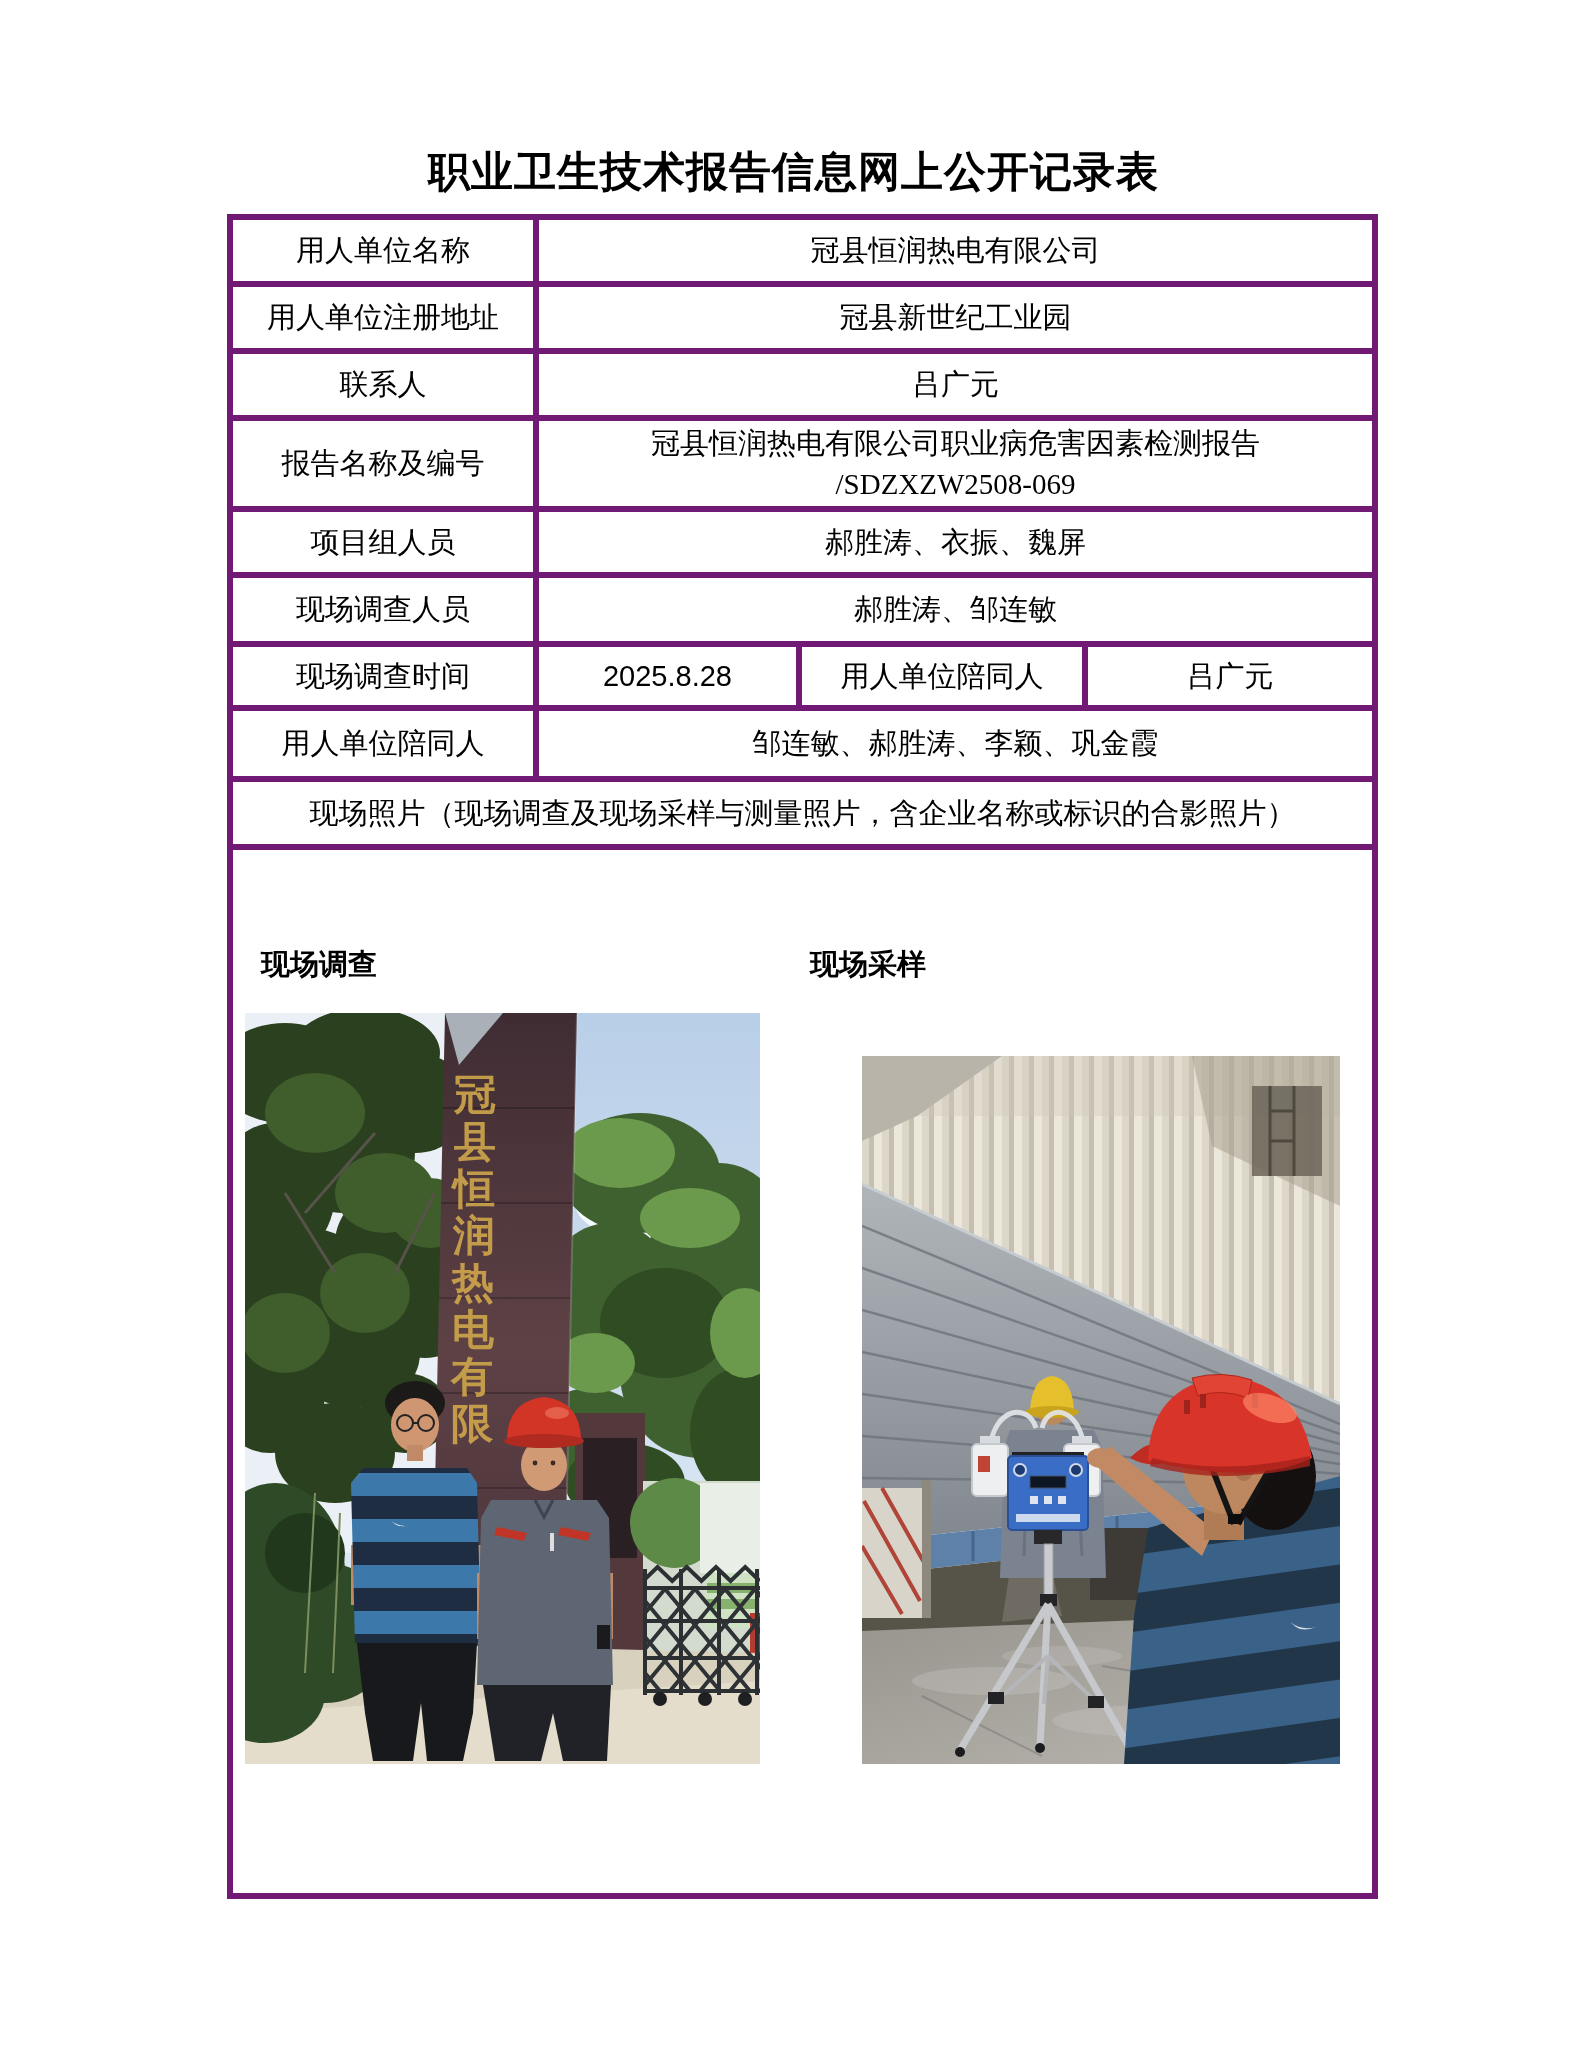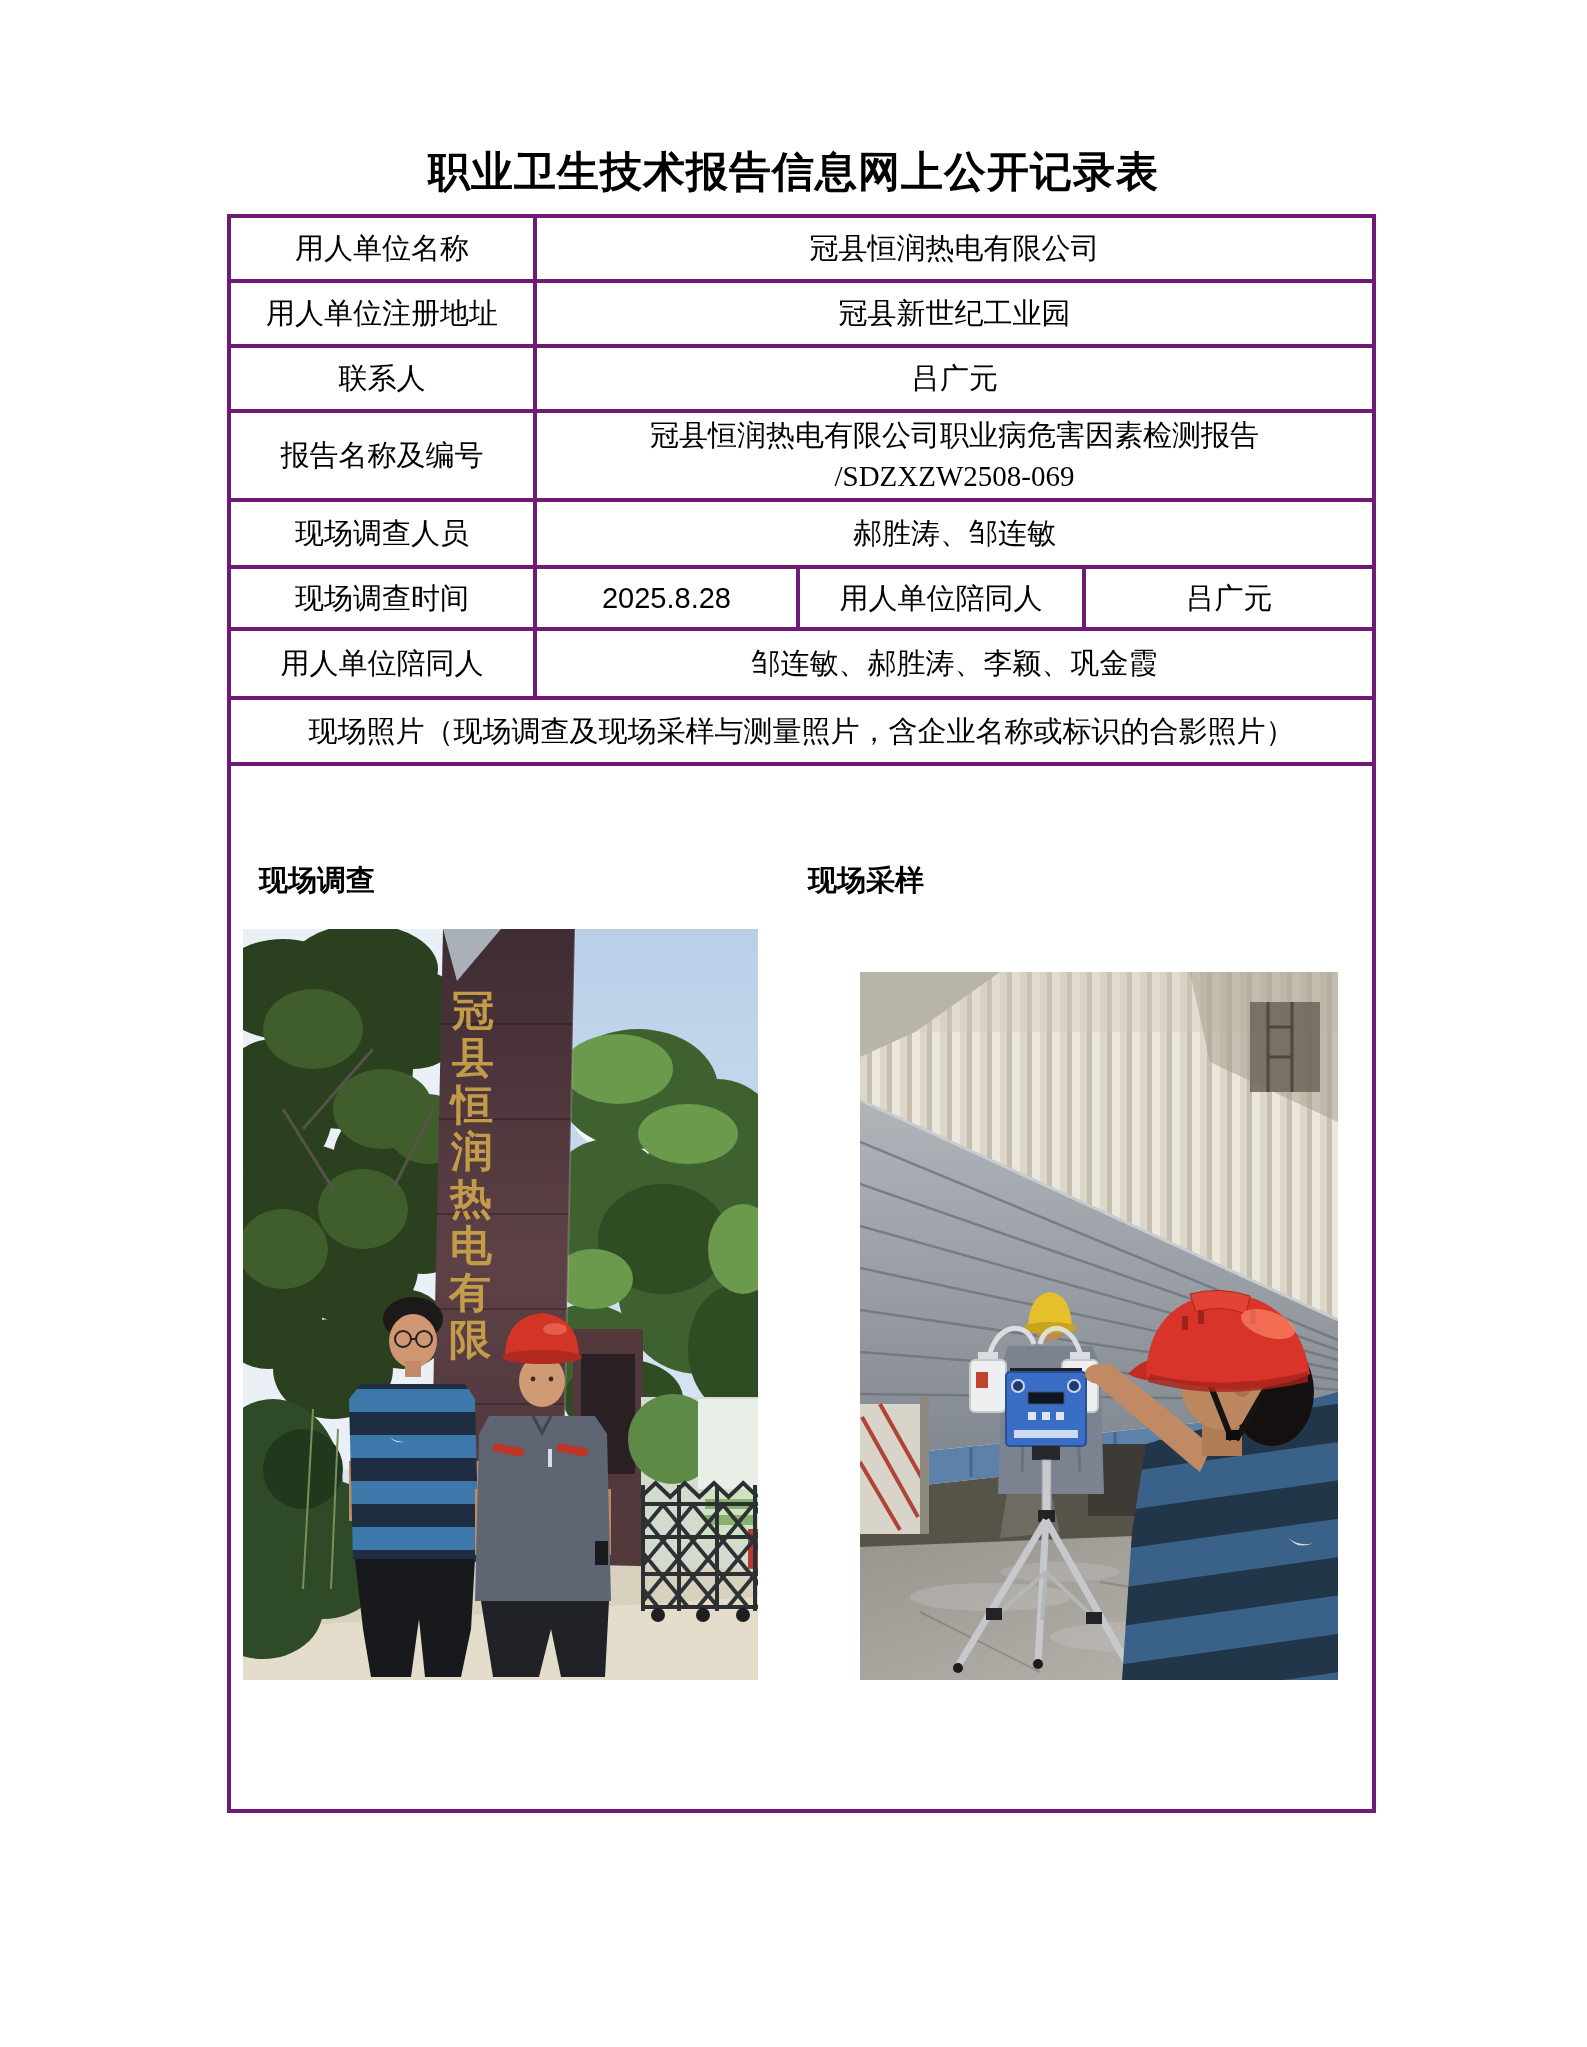--- a/index.html
+++ b/index.html
@@ -3,21 +3,21 @@
 <meta charset="utf-8">
 <style>
   html,body{margin:0;padding:0;background:#ffffff;}
   .page{position:relative;width:1587px;height:2047px;background:#ffffff;overflow:hidden;
         font-family:"Liberation Serif","DejaVu Serif",serif;color:#000;}
   .title{position:absolute;top:144px;left:0;width:1587px;text-align:center;margin:0;
          font-size:42px;font-weight:bold;letter-spacing:1px;
          font-family:"Liberation Serif","DejaVu Serif",serif;}
   table.record{position:absolute;left:227px;top:214px;width:1145px;border-collapse:collapse;
                table-layout:fixed;}
-  table.record td{border:4px solid #701a75;text-align:center;vertical-align:middle;
+  table.record td{border:6px solid #701a75;text-align:center;vertical-align:middle;
                   font-size:29px;padding:0;line-height:1.25;overflow:hidden;}
   td.h61{height:61px;} td.h85{height:85px;} td.h60{height:60px;} td.h63{height:63px;}
   td.h58{height:58px;} td.h65{height:65px;} td.h62{height:62px;}
   td.photo-head{ text-align:left;padding-left:12px;height:62px;margin-top:47px;}
   td.big{height:1043px;vertical-align:top;padding:0;}
   .sans{font-family:"Liberation Sans","DejaVu Sans",sans-serif;}
   .twoline div{line-height:41px;}
   .photo-area{position:relative;width:100%;height:1043px;}
   .caption{position:absolute;top:96px;font-size:29px;font-weight:bold;
            font-family:"Liberation Sans","DejaVu Sans",sans-serif;}
@@ -53,20 +53,24 @@
       <tr>
         <td class="h61">联系人</td>
         <td class="h61" colspan="3">吕广元</td>
       </tr>
       <tr>
         <td class="h85">报告名称及编号</td>
         <td class="h85 twoline" colspan="3">
           <div>冠县恒润热电有限公司职业病危害因素检测报告</div>
           <div>/SDZXZW2508-069</div>
         </td>
+      </tr>
+      <tr>
+        <td class="h60">项目组人员</td>
+        <td class="h60" colspan="3">郝胜涛、衣振、魏屏</td>
       </tr>
       <tr>
         <td class="h63">现场调查人员</td>
         <td class="h63" colspan="3">郝胜涛、邹连敏</td>
       </tr>
       <tr>
         <td class="h58">现场调查时间</td>
         <td class="h58 sans">2025.8.28</td>
         <td class="h58">用人单位陪同人</td>
         <td class="h58">吕广元</td>

